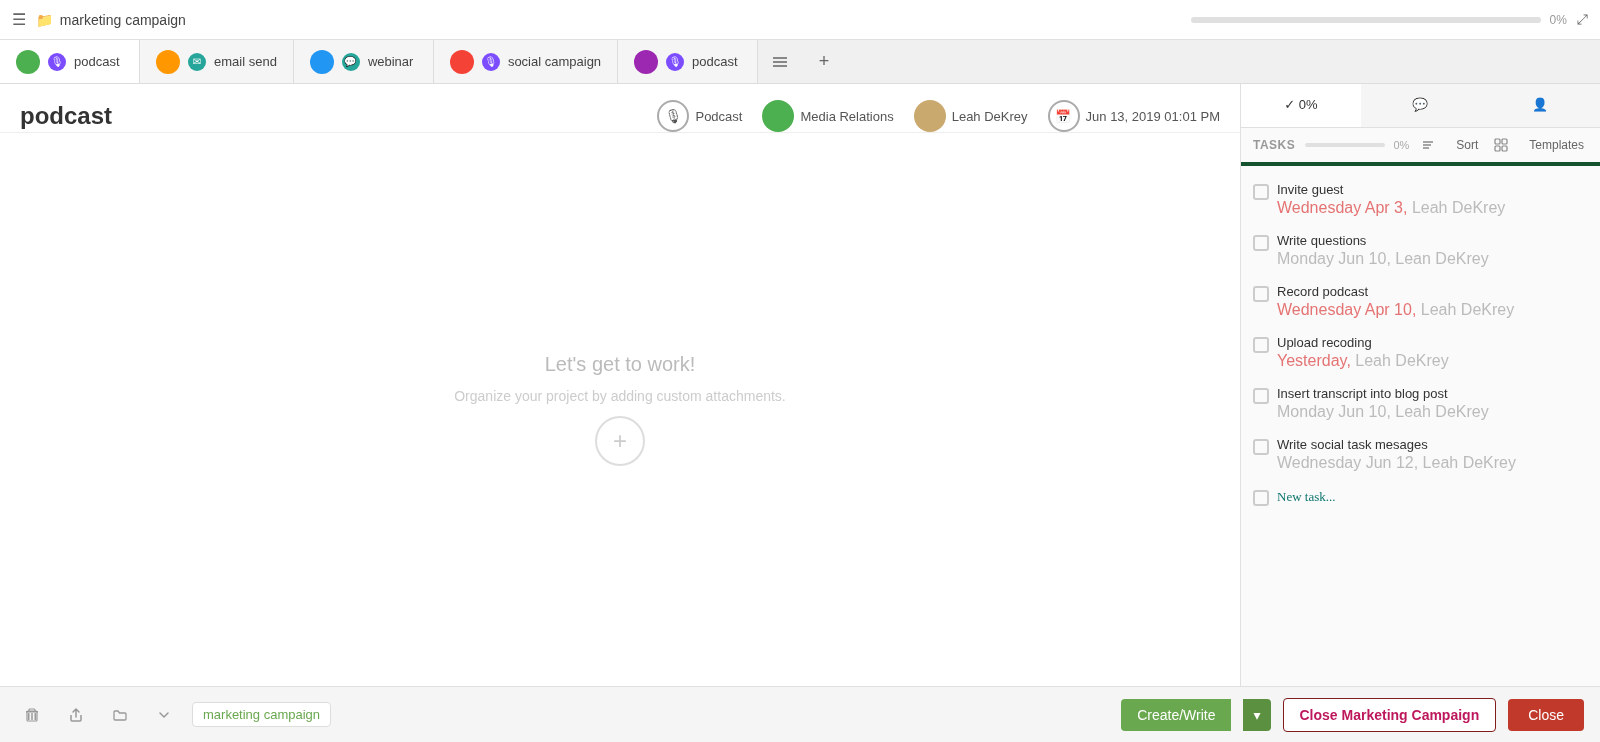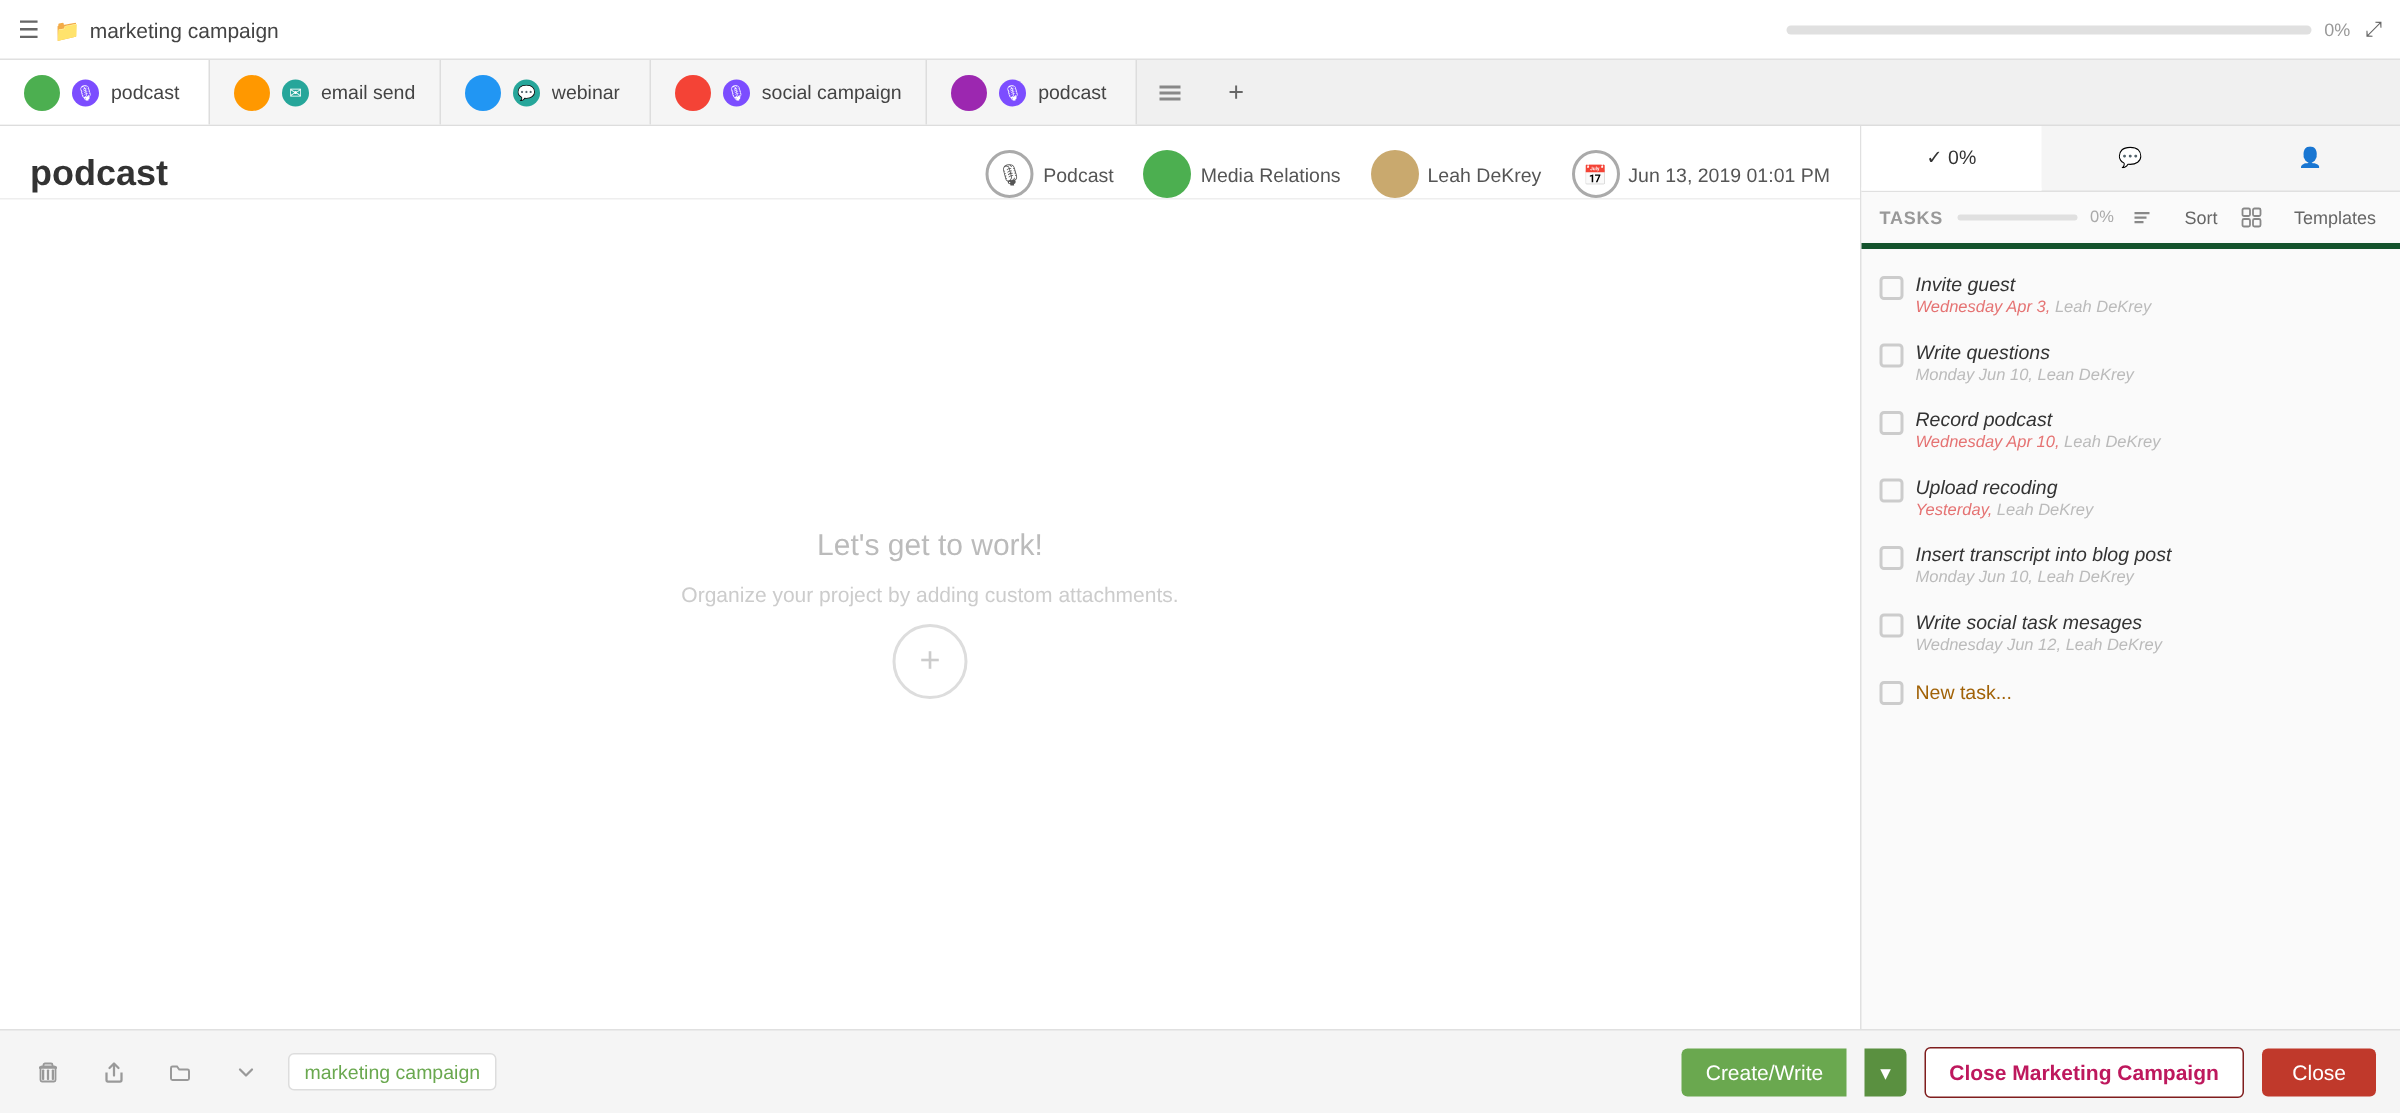--- a/index.html
+++ b/index.html
@@ -91,31 +91,31 @@
     .tasks-label { font-size: 12px; color: #999; font-weight: 600; letter-spacing: 0.5px; flex: 1; }
     .tasks-progress-bar { width: 80px; height: 4px; background: #e0e0e0; border-radius: 2px; }
     .tasks-percent { font-size: 11px; color: #aaa; }
     .toolbar-btn {
       display: flex; align-items: center; gap: 21px; font-size: 12px; color: #666; cursor: pointer; padding: 2px 4px;
     }
 
     
     .tasks-list { flex: 1; overflow-y: auto; padding: 8px 0; }
     .task-item {
-      display: flex; align-items: flex-start; padding: 8px 12px; gap: 8px; cursor: pointer; font-style: italic;
+      display: flex; align-items: flex-start; padding: 8px 12px; gap: 8px; cursor: pointer;
     }
     .task-checkbox {
       width: 16px; height: 16px; border: 2px solid #ccc; border-radius: 3px; flex-shrink: 0; margin-top: 2px; cursor: pointer;
     }
     .task-content { flex: 1; }
     .task-name { font-size: 13px; color: #333; }
-    .task-meta { font-size: 11px; color: #bbb; margin-top: 2px; }
+    .task-meta { font-size: 16px; color: #bbb; margin-top: 2px; }
     .task-meta .overdue { color: #e57373; }
     .new-task { display: flex; align-items: center; padding: 8px 12px; gap: 8px; }
-    .new-task-placeholder { font-size: 13px; color: #a16207; }
+    .new-task-placeholder { font-size: 13px; color: #0f766e; font-family: Liberation Serif, serif; }
 
     
     .bottom-bar {
       display: flex; align-items: center; background: #f5f5f5; border-top: 1px solid #e0e0e0;
       padding: 0 16px; height: 56px; flex-shrink: 0; gap: 12px;
     }
     .bottom-icon-btn { width: 32px; height: 32px; display: flex; align-items: center; justify-content: center; cursor: pointer; color: #666; font-size: 16px; }
     .breadcrumb-tag {
       background: #fff; border: 1px solid #ddd; border-radius: 4px; padding: 4px 10px;
       font-size: 13px; color: #6aa84f; cursor: pointer;

